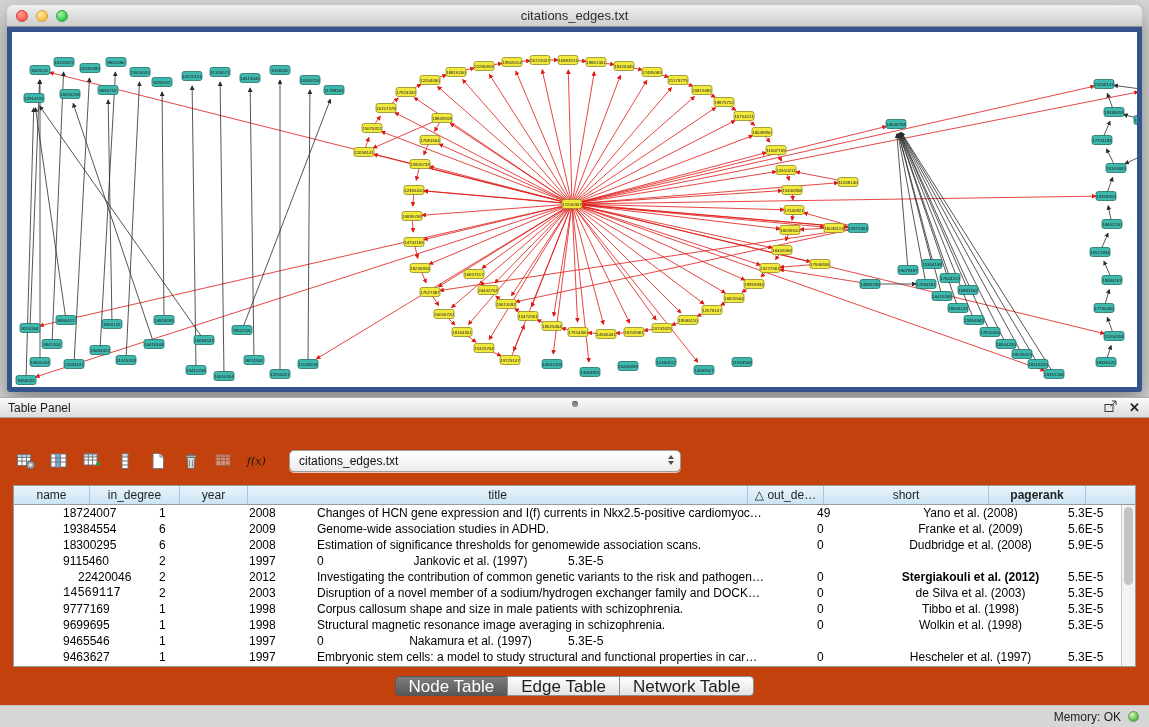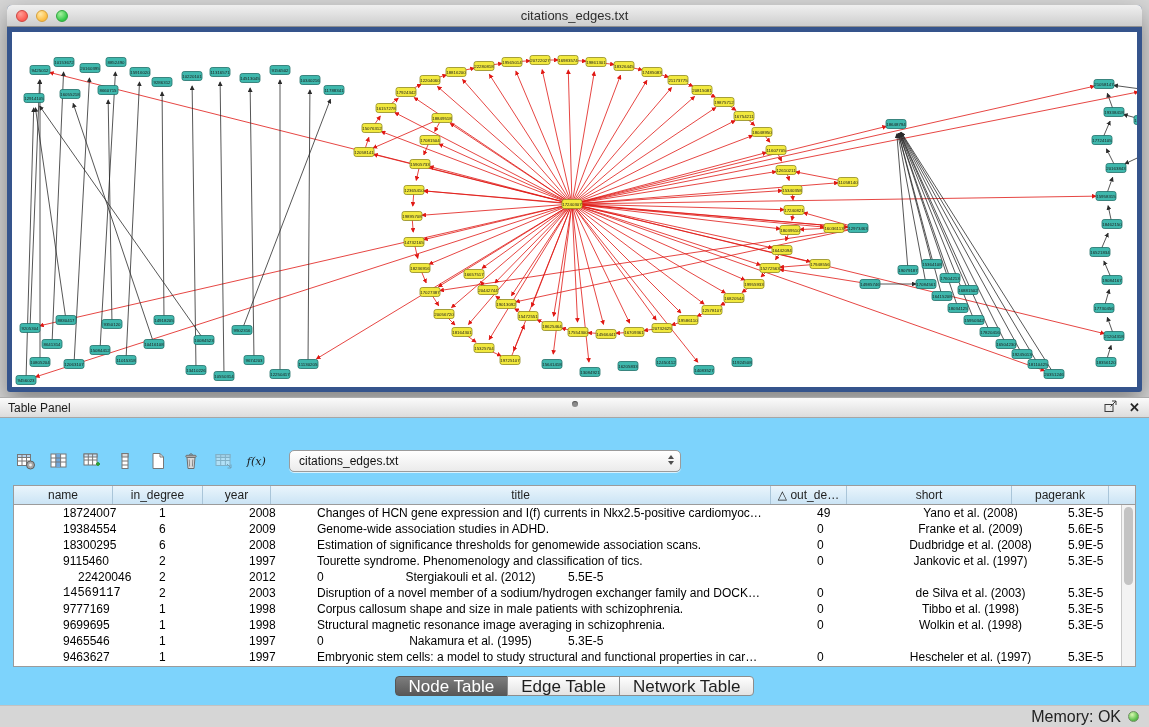--- a/index.html
+++ b/index.html
@@ -23,21 +23,21 @@
 
   
   .table-panel{position:absolute;left:0;top:397px;width:1149px;height:308px;}
   .panel-header{height:21px;background:linear-gradient(#fbfbfb,#dcdcdc);
     border-top:1px solid #ababab;border-bottom:1px solid #a6a6a6;position:relative;}
   .grip{position:absolute;left:50%;top:3px;margin-left:-3px;width:6px;height:6px;border-radius:50%;
     background:#8b8b8b;box-shadow:inset 0 1px 1px rgba(0,0,0,.45);}
   .panel-title{position:absolute;left:8px;top:0;line-height:20px;font-size:12px;color:#1b1b1b;}
   .panel-actions{position:absolute;right:9px;top:0;height:20px;display:flex;align-items:center;gap:11px;}
   .close-x{font-size:13px;font-weight:bold;color:#262626;line-height:20px;cursor:default;}
-  .panel-body{position:absolute;top:21px;left:0;right:0;bottom:0;background:#7dd3fc;}
+  .panel-body{position:absolute;top:21px;left:0;right:0;bottom:0;background:#c2410c;}
 
   .toolbar{position:absolute;left:13px;top:31px;height:24px;display:flex;align-items:center;gap:7px;}
   .tb-btn{width:26px;height:24px;border:0;background:transparent;padding:0;display:flex;align-items:center;justify-content:center;}
   .tb-btn.dim{opacity:.45;}
   .combo{margin-left:12px;width:392px;height:22px;border:1px solid #9b9b9b;border-radius:5px;
     background:linear-gradient(#ffffff,#ebebeb);position:relative;display:flex;align-items:center;
     box-shadow:0 1px 0 rgba(255,255,255,.7);}
   .combo-value{font-size:12px;color:#111;padding-left:9px;}
   .combo-arrows{position:absolute;right:6px;top:4px;display:flex;flex-direction:column;gap:2px;}
   .combo-arrows b{display:block;width:0;height:0;border-left:3.5px solid transparent;border-right:3.5px solid transparent;}
@@ -58,21 +58,21 @@
   .vthumb{position:absolute;top:2px;left:2px;width:9px;height:78px;border-radius:5px;background:#c3c3c3;}
 
   .tabs{position:absolute;top:258px;left:0;width:100%;display:flex;justify-content:center;}
   .tab{height:20px;line-height:19px;padding:0 13px;font-size:17px;color:#1e1e1e;
     background:linear-gradient(#fefefe,#e3e3e3);border:1px solid #8d8d8d;margin-left:-1px;cursor:default;}
   .tab:first-child{border-radius:4px 0 0 4px;margin-left:0;}
   .tab:last-child{border-radius:0 4px 4px 0;}
   .tab.active{background:linear-gradient(#7d7d7d,#585858);color:#fff;border-color:#565656;}
 
   .status-bar{position:absolute;left:0;bottom:0;width:100%;height:22px;border-top:1px solid #c2c2c2;
-    display:flex;align-items:center;justify-content:flex-end;gap:7px;padding-right:10px;font-size:16px;color:#222;}
+    display:flex;align-items:center;justify-content:flex-end;gap:7px;padding-right:10px;font-size:12px;color:#222;}
   .mem-dot{width:11px;height:11px;border-radius:50%;border:1px solid #6f8f60;
     background:radial-gradient(circle at 35% 30%,#d9f8b2,#61c24f 62%,#3f9e3a);}
 </style>
 </head>
 <body>
 
 <div class="app">
 
   <section class="graph-window">
     <header class="titlebar">
@@ -854,27 +854,27 @@
           <span class="combo-value">citations_edges.txt</span>
           <span class="combo-arrows">
               <b class="up"></b>
               <b class="dn"></b>
             </span>
         </div>
       </div>
 
       <div class="data-table">
         <div class="thead" id="thead">
-            <div class="th" style="width: 99px;">name</div>
+            <div class="th" style="width: 76px;">name</div>
             <div class="th" style="width: 90px;">in_degree</div>
             <div class="th" style="width: 68px;">year</div>
             <div class="th" style="width: 500px;">title</div>
             <div class="th" style="width: 76px;">△ out_de…</div>
             <div class="th" style="width: 165px;">short</div>
-            <div class="th" style="width: 97px;">pagerank</div>
+            <div class="th" style="width: 97px; font-weight: bold;">pagerank</div>
             <div class="th filler"></div>
           </div>
         <div class="tbody" id="tbody">
             <div class="tr">
               <div class="td td-name" style="width: 96px;">18724007</div>
               <div class="td td-in_degree" style="width: 90px;">1</div>
               <div class="td td-year" style="width: 68px;">2008</div>
               <div class="td td-title" style="width: 500px;">Changes of HCN gene expression and I(f) currents in Nkx2.5-positive cardiomyoc…</div>
               <div class="td td-out_degree" style="width: 76px;">49</div>
               <div class="td td-short" style="width: 165px;">Yano et al. (2008)</div>
@@ -895,31 +895,31 @@
               <div class="td td-year" style="width: 68px;">2008</div>
               <div class="td td-title" style="width: 500px;">Estimation of significance thresholds for genomewide association scans.</div>
               <div class="td td-out_degree" style="width: 76px;">0</div>
               <div class="td td-short" style="width: 165px;">Dudbridge et al. (2008)</div>
               <div class="td td-pagerank" style="width: 97px;">5.9E-5</div>
             </div>
             <div class="tr">
               <div class="td td-name" style="width: 96px;">9115460</div>
               <div class="td td-in_degree" style="width: 90px;">2</div>
               <div class="td td-year" style="width: 68px;">1997</div>
-              <div class="td td-title" style="width: 500px;">Tourette syndrome. Phenomenology and classification of tics.</div>
               <div class="td td-out_degree" style="width: 76px;">0</div>
               <div class="td td-short" style="width: 165px;">Jankovic et al. (1997)</div>
               <div class="td td-pagerank" style="width: 97px;">5.3E-5</div>
             </div>
             <div class="tr">
               <div class="td td-name" style="width: 96px; padding-left: 20px;">22420046</div>
               <div class="td td-in_degree" style="width: 90px;">2</div>
               <div class="td td-year" style="width: 68px;">2012</div>
+              <div class="td td-title" style="width: 500px;">Investigating the contribution of common genetic variants to the risk and pathogen…</div>
               <div class="td td-out_degree" style="width: 76px;">0</div>
-              <div class="td td-short" style="width: 165px;">Stergiakouli et al. (2012)</div>
+              <div class="td td-short" style="width: 165px; font-weight: bold;">Stergiakouli et al. (2012)</div>
               <div class="td td-pagerank" style="width: 97px;">5.5E-5</div>
             </div>
             <div class="tr">
               <div class="td td-name" style="width: 96px; font-family: Liberation Mono, monospace;">14569117</div>
               <div class="td td-in_degree" style="width: 90px;">2</div>
               <div class="td td-year" style="width: 68px;">2003</div>
               <div class="td td-title" style="width: 500px;">Disruption of a novel member of a sodium/hydrogen exchanger family and DOCK…</div>
               <div class="td td-out_degree" style="width: 76px;">0</div>
               <div class="td td-short" style="width: 165px;">de Silva et al. (2003)</div>
               <div class="td td-pagerank" style="width: 97px;">5.3E-5</div>
@@ -940,21 +940,21 @@
               <div class="td td-title" style="width: 500px;">Structural magnetic resonance image averaging in schizophrenia.</div>
               <div class="td td-out_degree" style="width: 76px;">0</div>
               <div class="td td-short" style="width: 165px;">Wolkin et al. (1998)</div>
               <div class="td td-pagerank" style="width: 97px;">5.3E-5</div>
             </div>
             <div class="tr">
               <div class="td td-name" style="width: 96px;">9465546</div>
               <div class="td td-in_degree" style="width: 90px;">1</div>
               <div class="td td-year" style="width: 68px;">1997</div>
               <div class="td td-out_degree" style="width: 76px;">0</div>
-              <div class="td td-short" style="width: 165px;">Nakamura et al. (1995)</div>
+              <div class="td td-short" style="width: 165px;">Nakamura et al. (1997)</div>
               <div class="td td-pagerank" style="width: 97px;">5.3E-5</div>
             </div>
             <div class="tr">
               <div class="td td-name" style="width: 96px;">9463627</div>
               <div class="td td-in_degree" style="width: 90px;">1</div>
               <div class="td td-year" style="width: 68px;">1997</div>
               <div class="td td-title" style="width: 500px;">Embryonic stem cells: a model to study structural and functional properties in car…</div>
               <div class="td td-out_degree" style="width: 76px;">0</div>
               <div class="td td-short" style="width: 165px;">Hescheler et al. (1997)</div>
               <div class="td td-pagerank" style="width: 97px;">5.3E-5</div>

